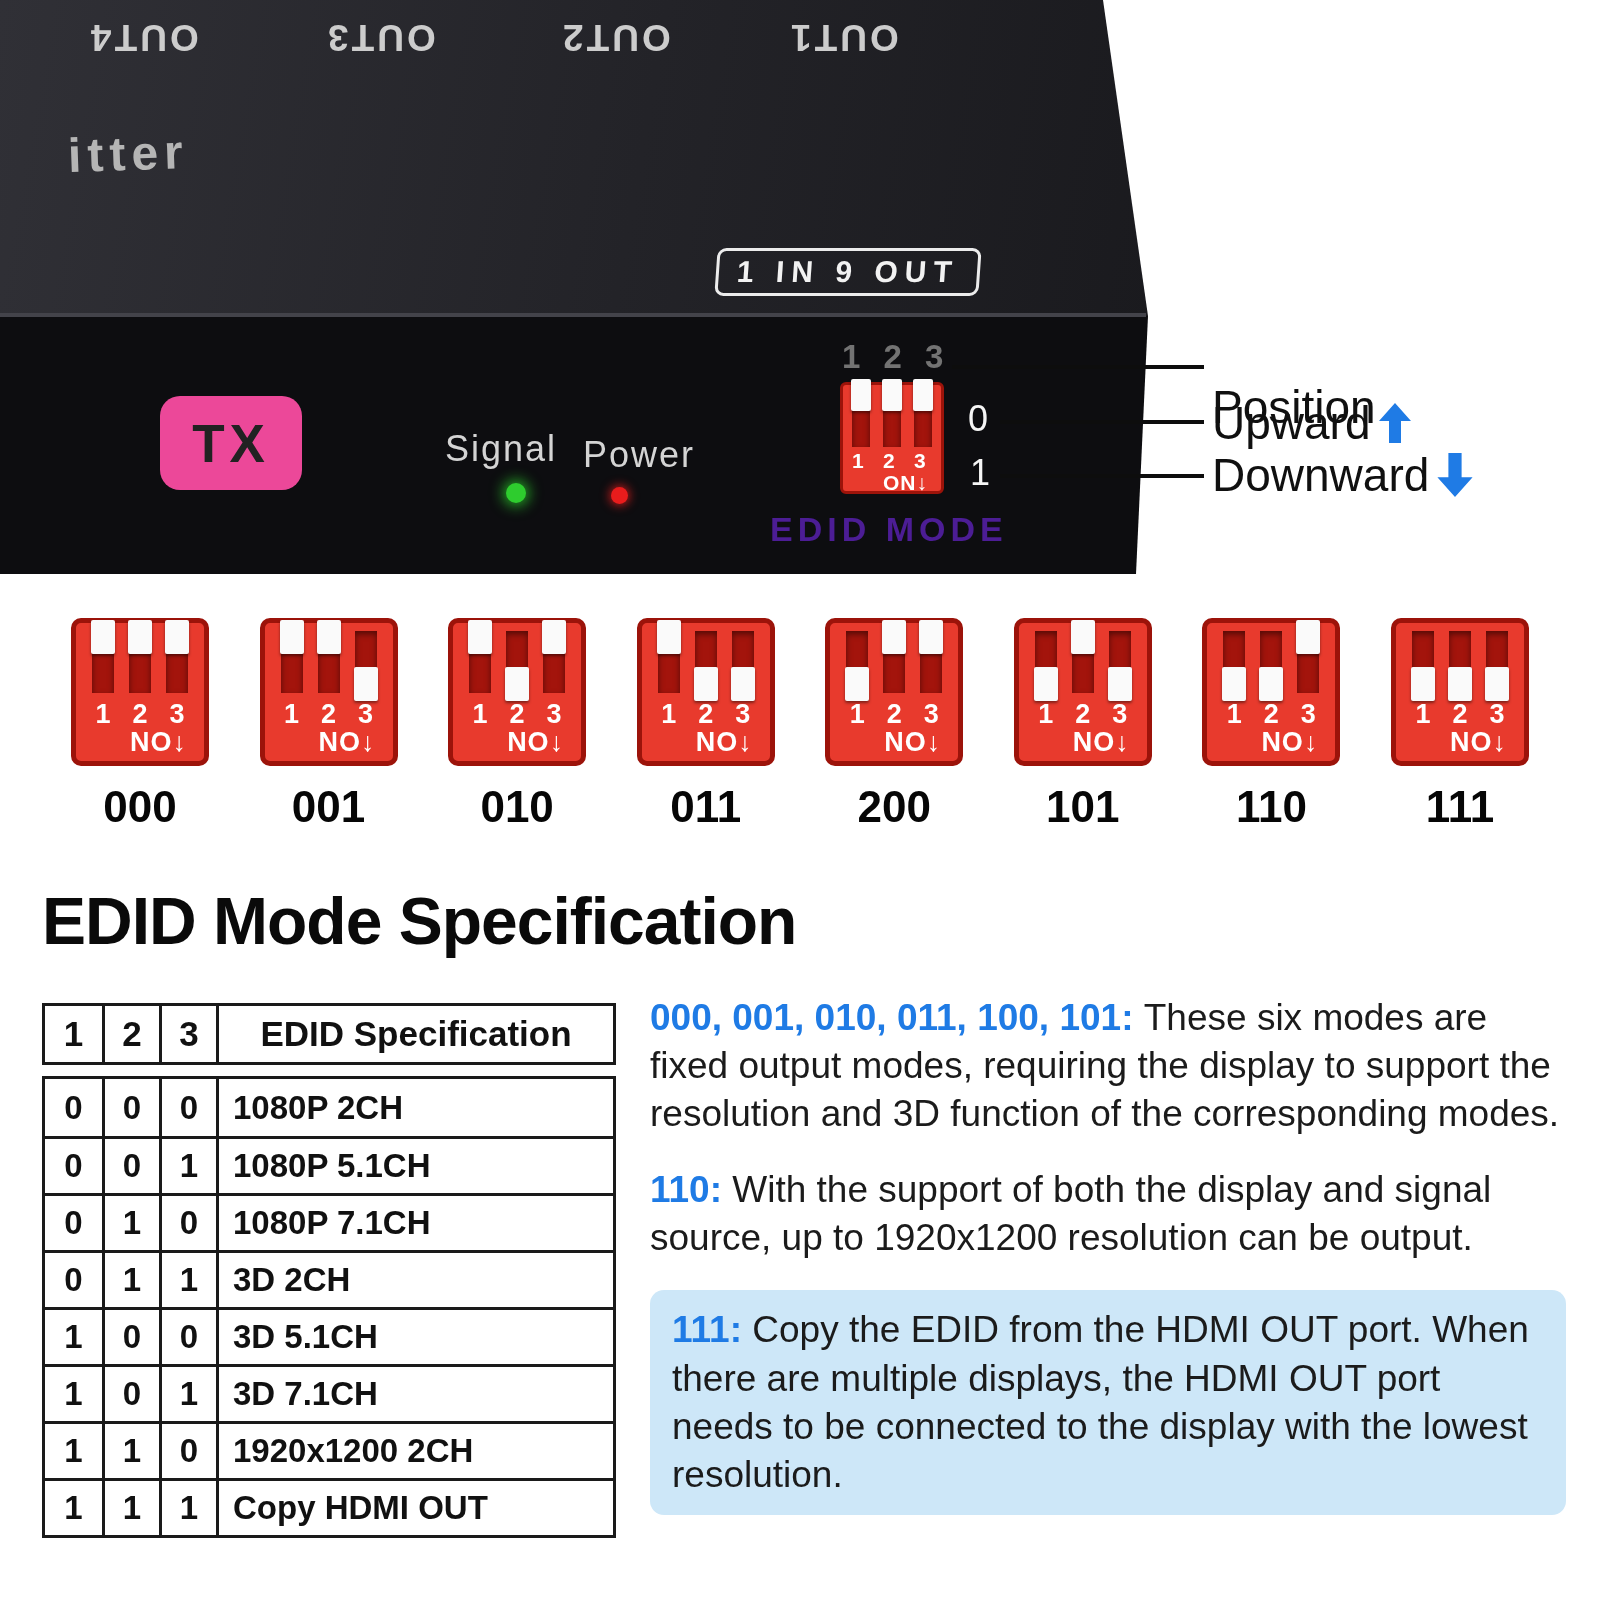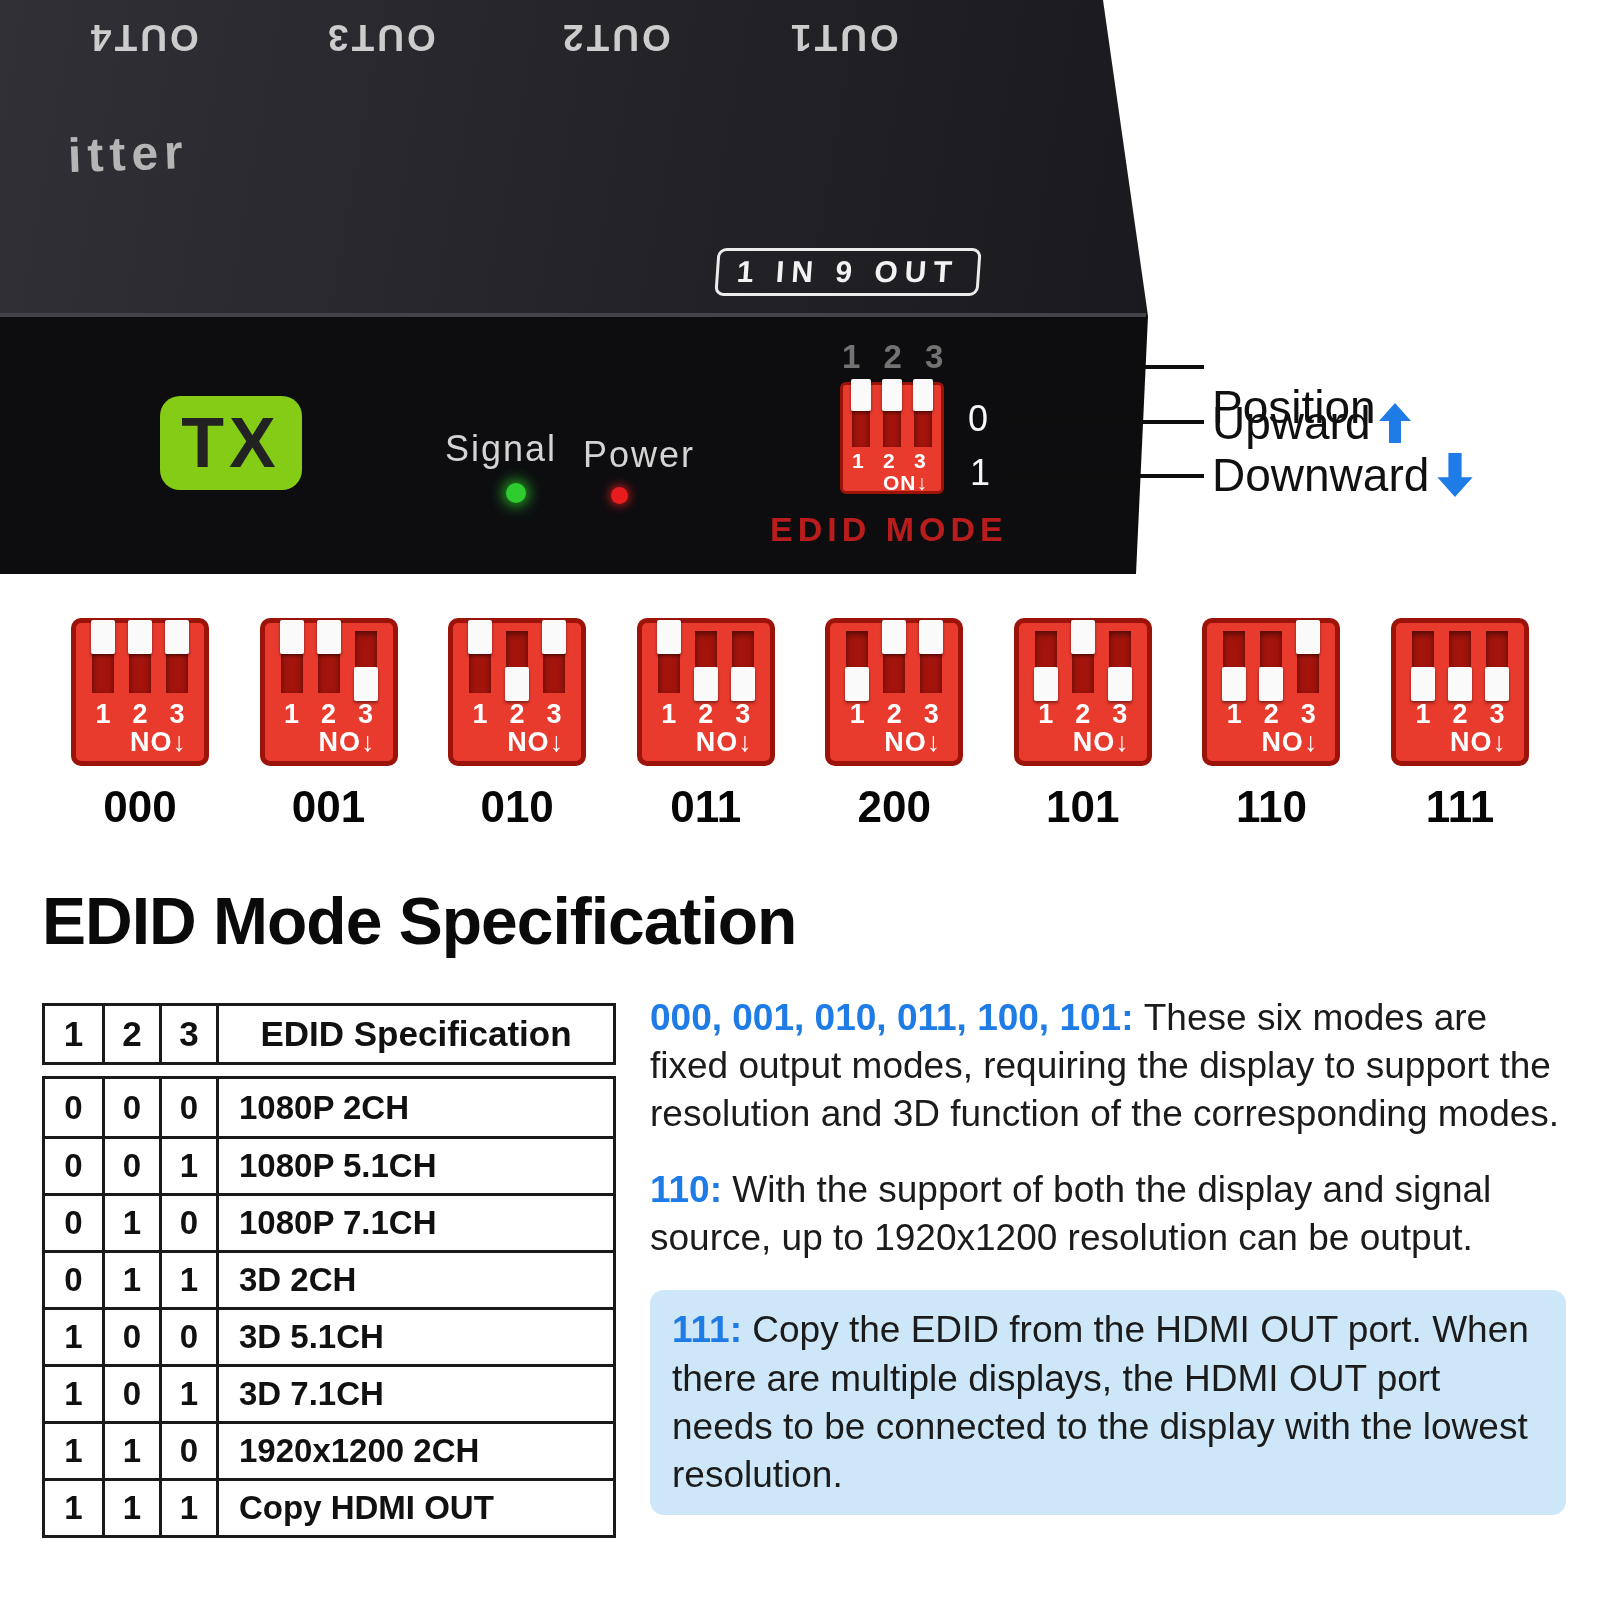--- a/index.html
+++ b/index.html
@@ -29,22 +29,22 @@
     position:absolute;left:68px;top:126px;font-size:48px;font-weight:600;
     letter-spacing:6px;color:#b5b5b5;transform:rotate(-2deg);
   }
   .badge{
     position:absolute;left:716px;top:248px;padding:4px 18px;
     border:3px solid #ececec;border-radius:9px;color:#f2f2f2;
     font-size:30px;font-weight:700;letter-spacing:7px;transform:skewX(-4deg);
   }
   .tx-badge{
     position:absolute;left:160px;top:396px;width:142px;height:94px;border-radius:20px;
-    background:#84cc16;display:flex;align-items:center;justify-content:center;
-    font-size:70px;font-weight:700;letter-spacing:5px;color:#222;
+    background:#ec4899;display:flex;align-items:center;justify-content:center;
+    font-size:53px;font-weight:700;letter-spacing:5px;color:#222;
   }
   .sig-label{position:absolute;font-size:36px;color:#d4d4d4;letter-spacing:2px;}
   .sig-label.signal{left:445px;top:428px;}
   .sig-label.power{left:583px;top:434px;}
   .led{position:absolute;border-radius:50%;}
   .led.green{left:506px;top:483px;width:20px;height:20px;background:#2ecc2e;box-shadow:0 0 14px 3px rgba(46,220,46,.75);}
   .led.red{left:611px;top:487px;width:17px;height:17px;background:#e81c1c;box-shadow:0 0 10px 2px rgba(230,30,30,.75);}
   .dip-pos-nums{position:absolute;left:842px;top:338px;width:110px;font-size:33px;font-weight:700;color:#737373;word-spacing:14px;}
   .device-switch{
     position:absolute;left:840px;top:382px;width:104px;height:112px;box-sizing:border-box;
@@ -53,21 +53,21 @@
   .device-switch .dip-slots{top:6px;gap:13px;}
   .device-switch .dip-slot{width:18px;height:56px;}
   .device-switch .dip-slider{left:-1px;width:20px;height:32px;}
   .device-switch .dip-slider.up{top:-12px;}
   .device-switch .dip-nums{top:64px;gap:13px;font-size:21px;}
   .device-switch .dip-nums span{width:18px;}
   .device-switch .dip-on{top:86px;font-size:21px;transform:translateX(-13px);}
   .lvl{position:absolute;font-size:36px;color:#f5f5f5;}
   .lvl.zero{left:968px;top:398px;}
   .lvl.one{left:970px;top:452px;}
-  .edid-mode{position:absolute;left:770px;top:510px;font-size:34px;font-weight:600;letter-spacing:5px;color:#b91c1c;}
+  .edid-mode{position:absolute;left:770px;top:510px;font-size:34px;font-weight:600;letter-spacing:5px;color:#4c1d95;}
   .leader{position:absolute;height:4px;background:#0d0d0d;}
   .leader.p1{left:952px;top:365px;width:252px;}
   .leader.p2{left:1000px;top:420px;width:204px;}
   .leader.p3{left:1000px;top:474px;width:204px;}
   .anno{position:absolute;font-size:46px;font-weight:500;color:#101010;display:flex;align-items:center;gap:8px;}
   .anno.position{left:1212px;top:340px;margin-top:40px;}
   .anno.upward{left:1212px;top:396px;}
   .anno.downward{left:1212px;top:448px;}
   .arrow-svg{display:block;}
   
@@ -103,21 +103,21 @@
   .spec-body{
     position:absolute;left:42px;top:1076px;width:574px;box-sizing:border-box;
     border:3px solid #1a1a1a;display:grid;grid-template-columns:57px 57px 57px 1fr;grid-auto-rows:57px;
   }
   .spec-body .td{
     display:flex;align-items:center;justify-content:center;
     font-size:33px;font-weight:700;border-left:3px solid #1a1a1a;
   }
   .spec-body .td:nth-child(4n+1){border-left:none;}
   .spec-body .td:nth-child(n+5){border-top:3px solid #1a1a1a;}
-  .spec-body .td.wide{justify-content:flex-start;padding-left:20px;}
+  .spec-body .td.wide{justify-content:flex-start;padding-left:14px;}
   .notes{position:absolute;left:650px;top:994px;width:916px;}
   .note{font-size:37px;line-height:1.30;margin:0 0 28px 0;color:#1b1b1b;}
   .note-label{color:#1f7be5;font-weight:700;}
   .note.hl{background:#cde7f8;border-radius:14px;padding:16px 22px;}
 </style>
 </head>
 <body>
 
 <div class="device-section">
   <div class="device-top"></div>

